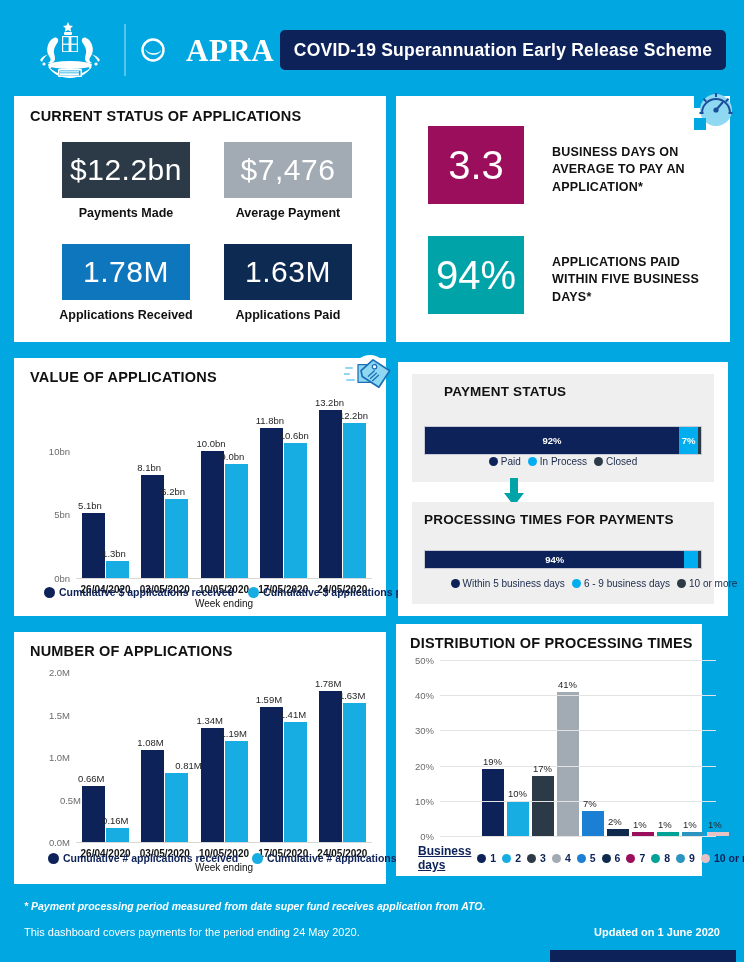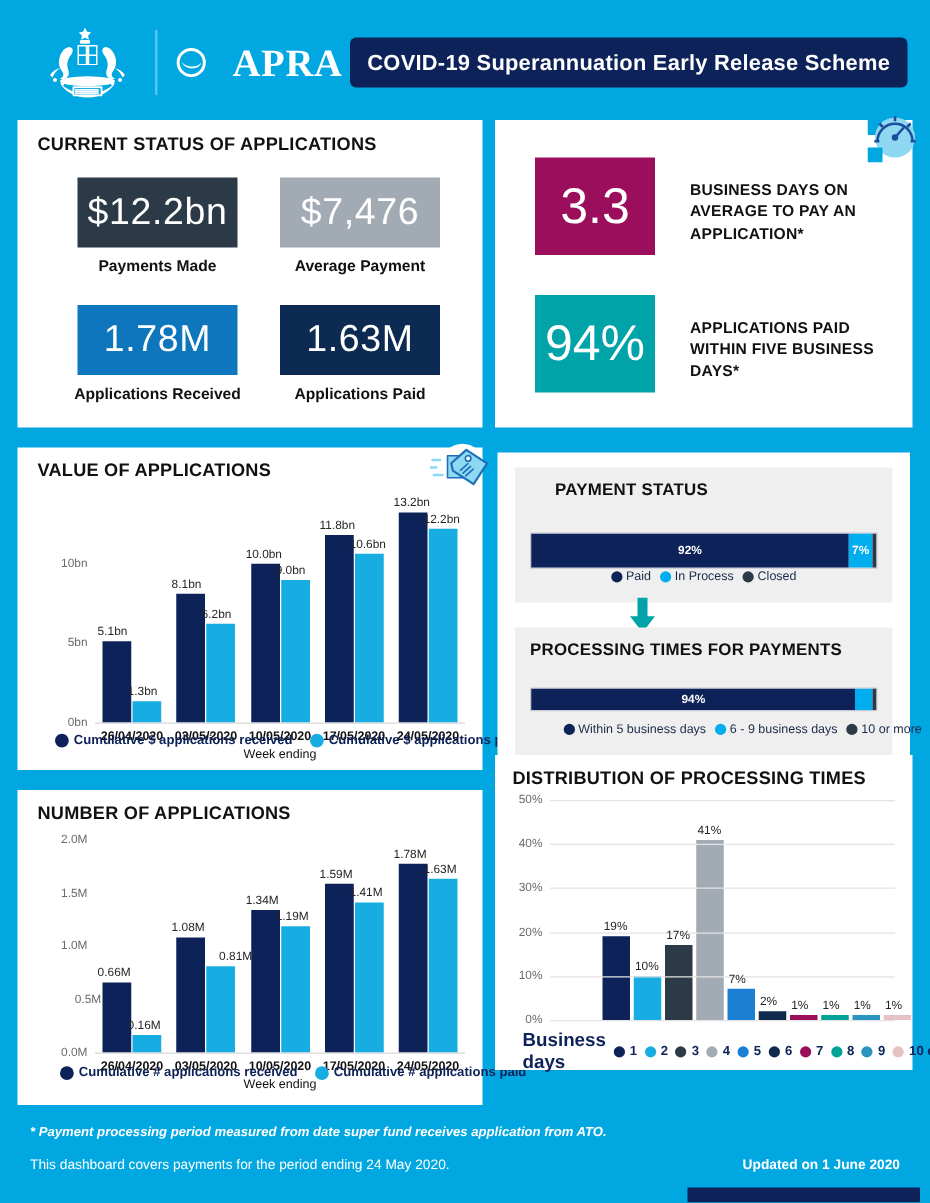--- a/index.html
+++ b/index.html
@@ -58,21 +58,21 @@
   .legend{position:absolute;display:flex;align-items:center;justify-content:center;gap:7px;width:100%;}
   .legend .li{display:flex;align-items:center;gap:3px;font-size:10px;color:#1b2a4a;white-space:nowrap;}
   .dot{width:9px;height:9px;border-radius:50%;display:inline-block;}
   .arrow-down{position:absolute;left:501px;top:478px;width:26px;height:30px;}
 
   
   #card-num{left:14px;top:632px;width:372px;height:252px;}
   #card-num .card-title{position:absolute;left:16px;top:11px;}
 
   
-  #card-dist{left:396px;top:604px;width:334px;height:252px;}
+  #card-dist{left:396px;top:624px;width:306px;height:252px;}
   #card-dist .card-title{position:absolute;left:14px;top:11px;}
 
   
   .plot{position:absolute;}
   .ytick{position:absolute;font-size:9.5px;color:#6b6b6b;text-align:right;transform:translateY(-50%);}
   .gridline{position:absolute;height:1px;background:#e3e3e3;}
   .bar{position:absolute;bottom:0;}
   .barlabel{position:absolute;font-size:9.5px;color:#262626;white-space:nowrap;}
   .xtick{position:absolute;font-size:10px;color:#111;font-weight:bold;text-align:center;}
   .axis-title{position:absolute;font-size:10px;color:#111;text-align:center;}
@@ -376,21 +376,21 @@
         <div class="ytick" style="left:2px;top:141.6px;width:36px;">20%</div>
         <div class="gridline" style="left:44px;top:141.6px;width:276px;"></div>
         <div class="ytick" style="left:2px;top:106.4px;width:36px;">30%</div>
         <div class="gridline" style="left:44px;top:106.4px;width:276px;"></div>
         <div class="ytick" style="left:2px;top:71.19999999999999px;width:36px;">40%</div>
         <div class="gridline" style="left:44px;top:71.19999999999999px;width:276px;"></div>
         <div class="ytick" style="left:2px;top:36px;width:36px;">50%</div>
         <div class="gridline" style="left:44px;top:36px;width:276px;"></div>
       </div>
     <div class="chart-legend" id="dist-legend" style="left:10px;top:220px;gap:6px;">
-        <span style="font-size:15px;font-weight:bold;color:#0D2259;">Business days</span>
+        <span style="font-size:12px;font-weight:bold;color:#0D2259;text-decoration:underline;">Business days</span>
         <div class="li">
           <span class="dot" style="background:#0D2259;width:9px;height:9px;"></span>
           <span>1</span>
         </div>
         <div class="li">
           <span class="dot" style="background:#17ADE2;width:9px;height:9px;"></span>
           <span>2</span>
         </div>
         <div class="li">
           <span class="dot" style="background:#2B3A46;width:9px;height:9px;"></span>

